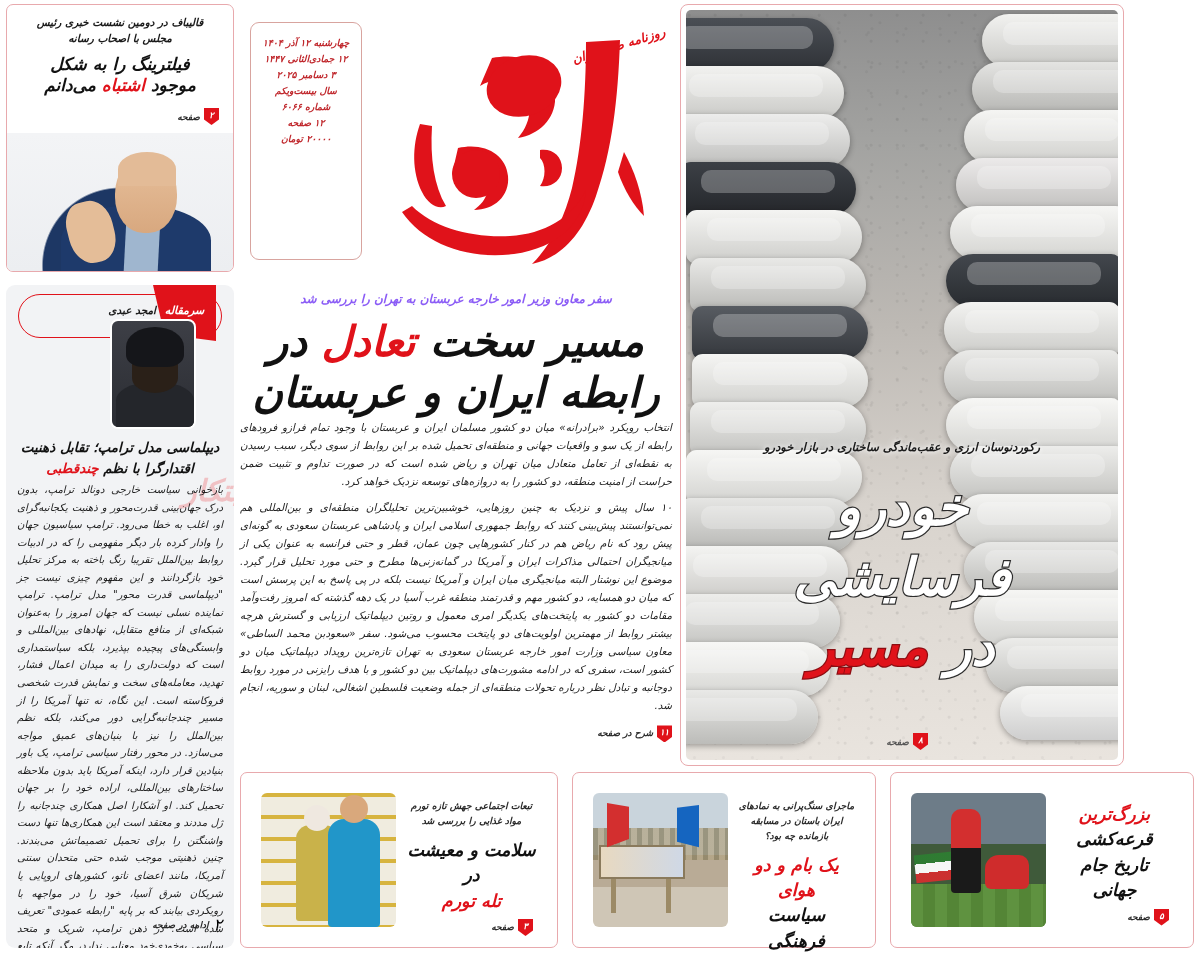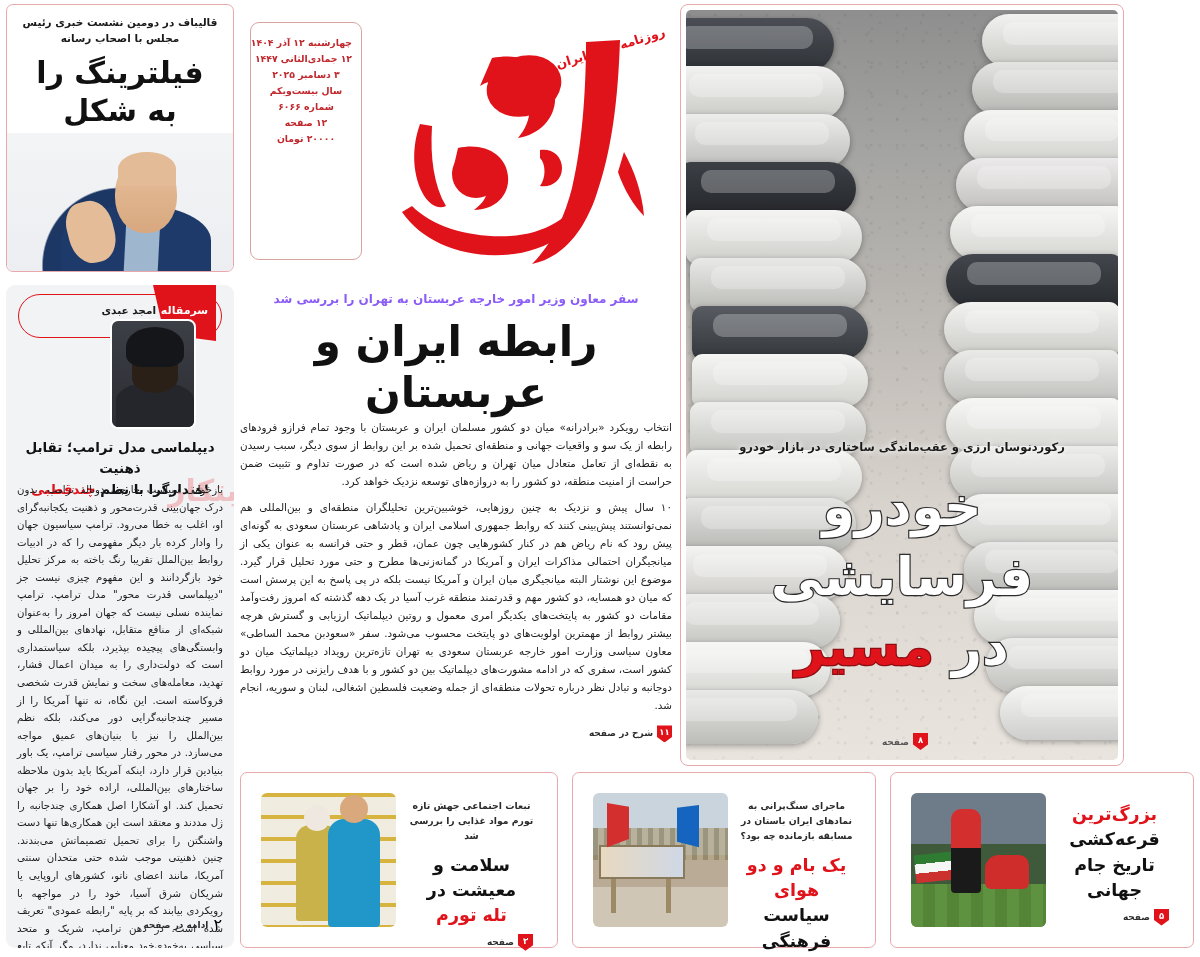--- a/index.html
+++ b/index.html
@@ -2,42 +2,42 @@
 <html lang="fa" dir="rtl"><head>
 <meta charset="utf-8">
 <style>
   * { box-sizing: border-box; margin: 0; padding: 0; }
   html, body {
     width: 1200px; height: 957px;
     background: #ffffff;
     font-family: "DejaVu Sans", "Liberation Sans", sans-serif;
     overflow: hidden;
   }
-  .page { position: relative; width: 1200px; height: 957px; background: #fff; }
+  .page { position: relative; width: 1200px; height: 957px; background: #fff; font-style: italic; }
 
   
   .left-col {
     position: absolute; left: 6px; top: 4px; width: 228px; height: 948px;
   }
   .teaser-box {
     position: relative;
     width: 228px; height: 268px;
     border: 1.5px solid #e8a9ad;
     border-radius: 7px;
     background: #fff;
     overflow: hidden;
   }
   .teaser-kicker {
     direction: rtl; text-align: center;
     font-size: 10.5px; line-height: 1.55; color: #1a1a1a;
     padding: 9px 14px 2px 14px; font-weight: 600;
   }
   .teaser-head {
     direction: rtl; text-align: center;
-    font-size: 30px; font-weight: 900; line-height: 1.28;
+    font-size: 17px; font-weight: 900; line-height: 1.28;
     color: #111; padding: 5px 10px 0 10px; letter-spacing: -0.4px;
   }
   .teaser-head .hl { color: #e0121a; }
   .pg-badge {
     display: inline-flex; align-items: center; gap: 4px;
     direction: rtl; font-size: 9px; color: #2b2b2b; font-weight: 700;
   }
   .pg-badge .shield {
     display: inline-block; width: 15px; height: 17px;
     background: #e0121a; color: #fff; font-size: 8.5px; font-weight: 700;
@@ -371,20 +371,23 @@
         <div class="date-line">۳ دسامبر ۲۰۲۵</div>
         <div class="date-line">سال بیست‌ویکم</div>
         <div class="date-line">شماره ۶۰۶۶</div>
         <div class="date-line">۱۲ صفحه</div>
         <div class="date-line">۲۰۰۰۰ تومان</div>
       </div>
     </div>
 
     <div class="lead-kicker">سفر معاون وزیر امور خارجه عربستان به تهران را بررسی شد</div>
     <div class="lead-head">
+      <div>
+        <span>مسیر سخت </span><span class="hl">تعادل</span><span> در</span>
+      </div>
       <div>رابطه ایران و عربستان</div>
     </div>
     <div class="lead-body">
       <p>انتخاب رویکرد «برادرانه» میان دو کشور مسلمان ایران و عربستان با وجود تمام فرازو فرودهای رابطه از یک سو و واقعیات جهانی و منطقه‌ای تحمیل شده بر این روابط از سوی دیگر، سبب رسیدن به نقطه‌ای از تعامل متعادل میان تهران و ریاض شده است که در صورت تداوم و تثبیت ضمن حراست از امنیت منطقه، دو کشور را به دروازه‌های توسعه نزدیک خواهد کرد.</p>
       <p>۱۰ سال پیش و نزدیک به چنین روزهایی، خوشبین‌ترین تحلیلگران منطقه‌ای و بین‌المللی هم نمی‌توانستند پیش‌بینی کنند که روابط جمهوری اسلامی ایران و پادشاهی عربستان سعودی به گونه‌ای پیش رود که نام ریاض هم در کنار کشورهایی چون عمان، قطر و حتی فرانسه به عنوان یکی از میانجیگران احتمالی مذاکرات ایران و آمریکا در گمانه‌زنی‌ها مطرح و حتی مورد تحلیل قرار گیرد. موضوع این نوشتار البته میانجیگری میان ایران و آمریکا نیست بلکه در پی پاسخ به این پرسش است که میان دو همسایه، دو کشور مهم و قدرتمند منطقه غرب آسیا در یک دهه گذشته که امروز رفت‌وآمد مقامات دو کشور به پایتخت‌های یکدیگر امری معمول و روتین دیپلماتیک ارزیابی و گسترش هرچه بیشتر روابط از مهمترین اولویت‌های دو پایتخت محسوب می‌شود. سفر «سعودبن محمد الساطی» معاون سیاسی وزارت امور خارجه عربستان سعودی به تهران تازه‌ترین رویداد دیپلماتیک میان دو کشور است، سفری که در ادامه مشورت‌های دیپلماتیک بین دو کشور و با هدف رایزنی در مورد روابط دوجانبه و تبادل نظر درباره تحولات منطقه‌ای از جمله وضعیت فلسطین اشغالی، لبنان و سوریه، انجام شد.</p>
       <div class="lead-cont">
         <span class="pg-badge">
           <span class="shield">۱۱</span>
           <span>شرح در صفحه</span>
         </span>

